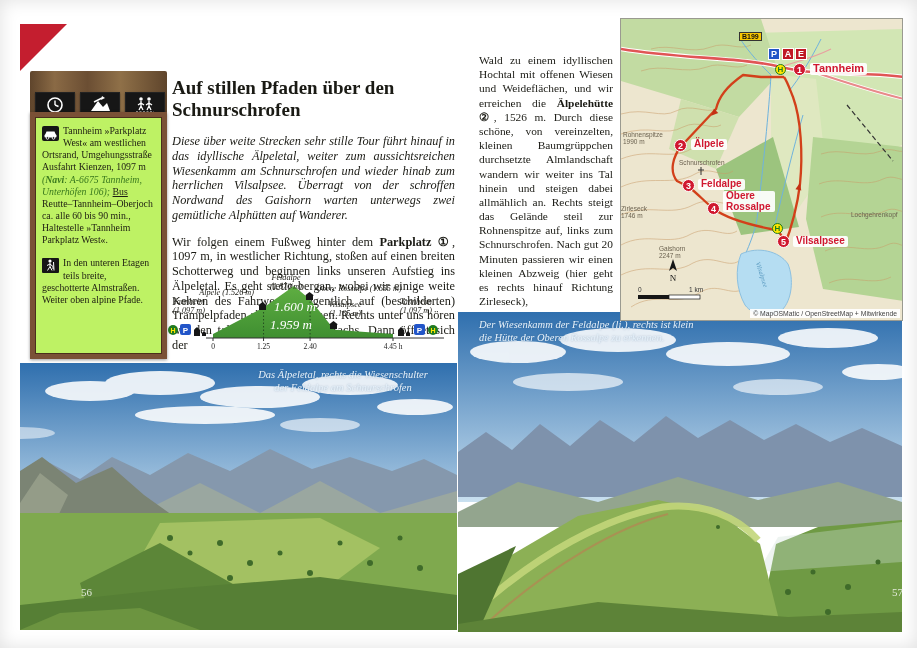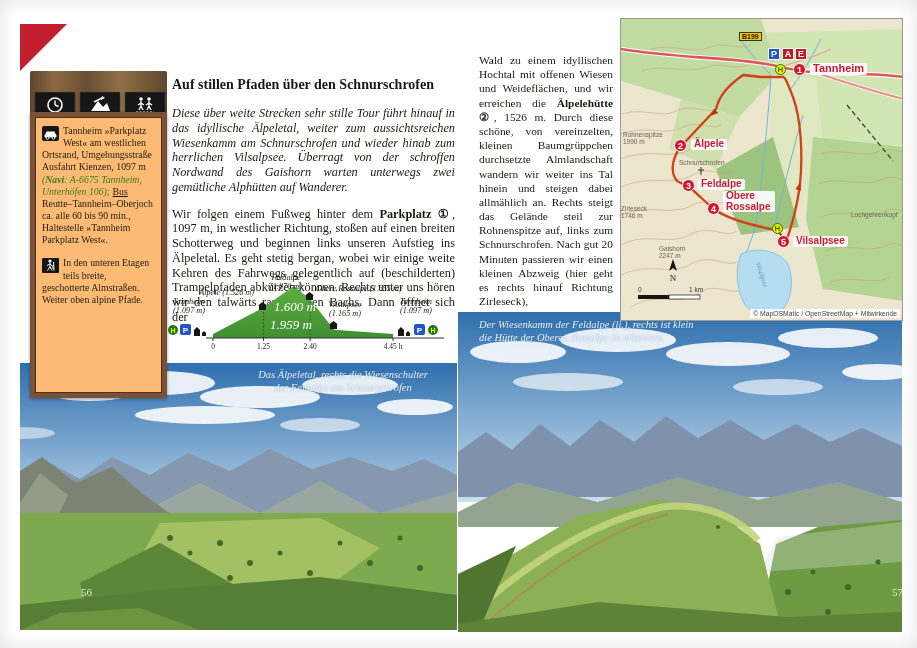--- a/index.html
+++ b/index.html
@@ -21,33 +21,33 @@
   .wood-strip { position:absolute; left:30px; top:71px; width:137px; height:46px;
     background:linear-gradient(90deg,#5f452c,#8a6a45 18%,#6b4e33 42%,#8f7048 66%,#5f452c);
     border-radius:2px; }
   .badges { position:absolute; left:35px; top:92px; display:flex; gap:5px; }
   .badge { width:40px; border:1px solid #222; background:#fff; box-shadow:0 1px 2px rgba(0,0,0,.5); }
   .badge .bicon { height:24px; background:#161616; display:flex; align-items:center; justify-content:center; }
   .badge .blabel { font-family:"Liberation Serif",serif; font-size:8.5px; text-align:center;
     padding:1px 0; color:#111; border-top:1px solid #222; background:#fff; white-space:nowrap; }
 
   
-  .infobox { position:absolute; left:30px; top:112px; width:137px; height:286px;
-    background:#fdba74; border:5px solid #7a5136;
+  .infobox { position:absolute; left:30px; top:112px; width:137px; height:247px;
+    background:#bef264; border:5px solid #7a5136;
     box-shadow: inset 0 0 0 1px #4a2f1c, 0 1px 3px rgba(0,0,0,.4);
     padding:8px 6px 6px 7px; font-size:9.8px; line-height:1.24; color:#1d1d12; }
   .ib-entry { margin-bottom:11px; text-align:left; }
   .ib-icon { float:left; width:17px; height:15px; margin:1px 4px 1px 0; }
   .navi { color:#3a7a1e; font-style:italic; }
   .navi b { font-style:italic; }
   .busu { text-decoration:underline; }
 
   
   .article { position:absolute; left:172px; top:77px; width:283px; color:#1a1a14; }
-  .article h2 { font-size:14px; font-weight:bold; margin-bottom:7px; }
+  .article h2 { font-size:19px; font-weight:bold; margin-bottom:7px; }
   .article .intro { font-style:italic; font-size:12.3px; line-height:1.2; text-align:justify;margin-top:13px; }
   .article .para { font-size:12.3px; line-height:1.2; text-align:justify; margin-top:12px; }
 
   
   .profile { position:absolute; left:166px; top:276px; width:290px; height:86px; }
   .profile svg { position:absolute; left:0; top:0; }
   .plabel { position:absolute; font-style:italic; font-size:8.2px; line-height:1.05;
     color:#1a1a14; text-align:center; white-space:nowrap; }
   .pgrid { position:absolute; color:#fff; font-size:13px; font-style:italic; }
 

